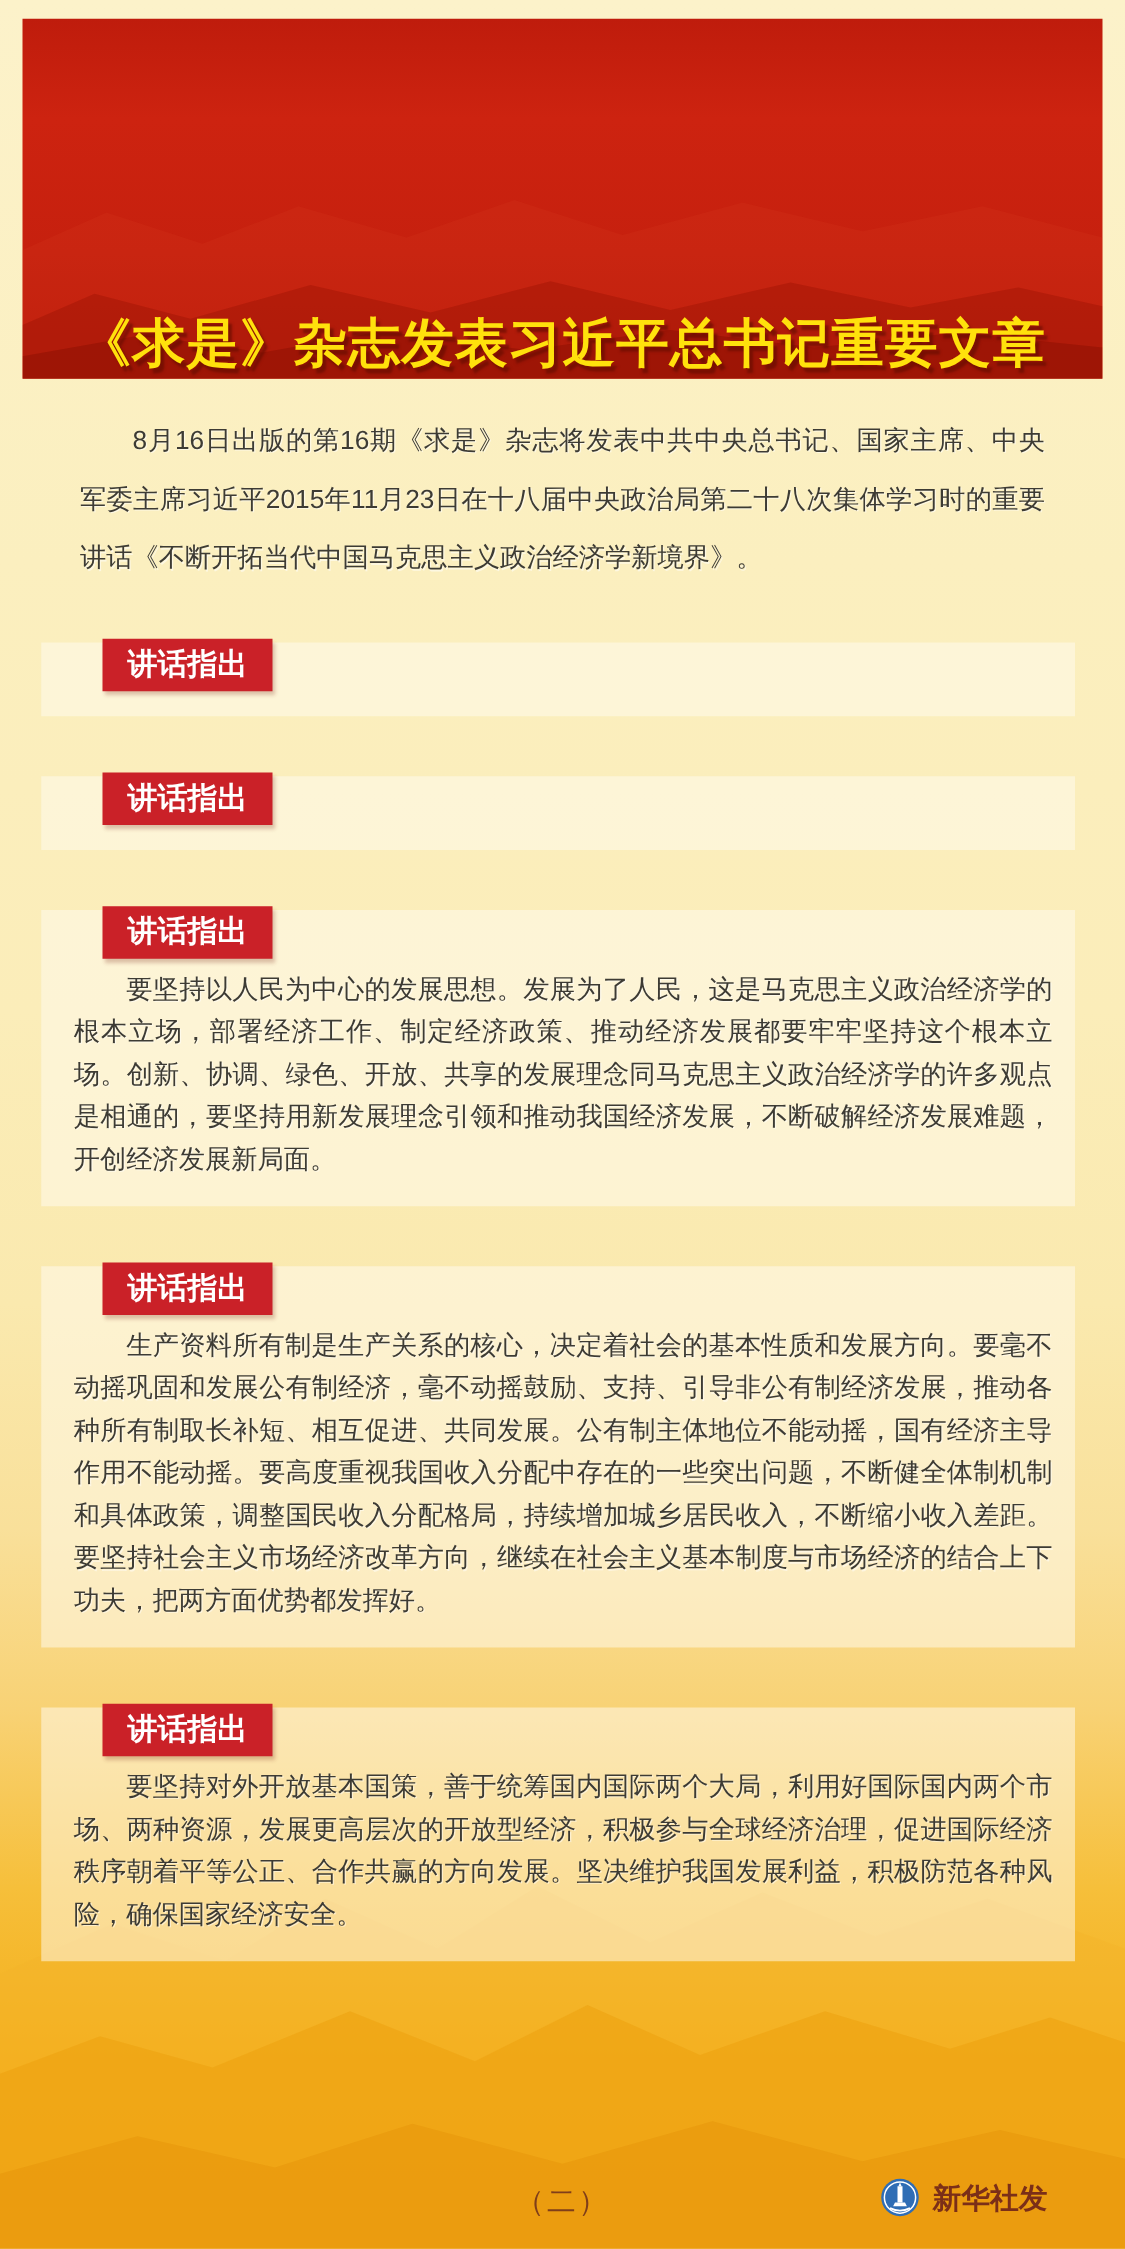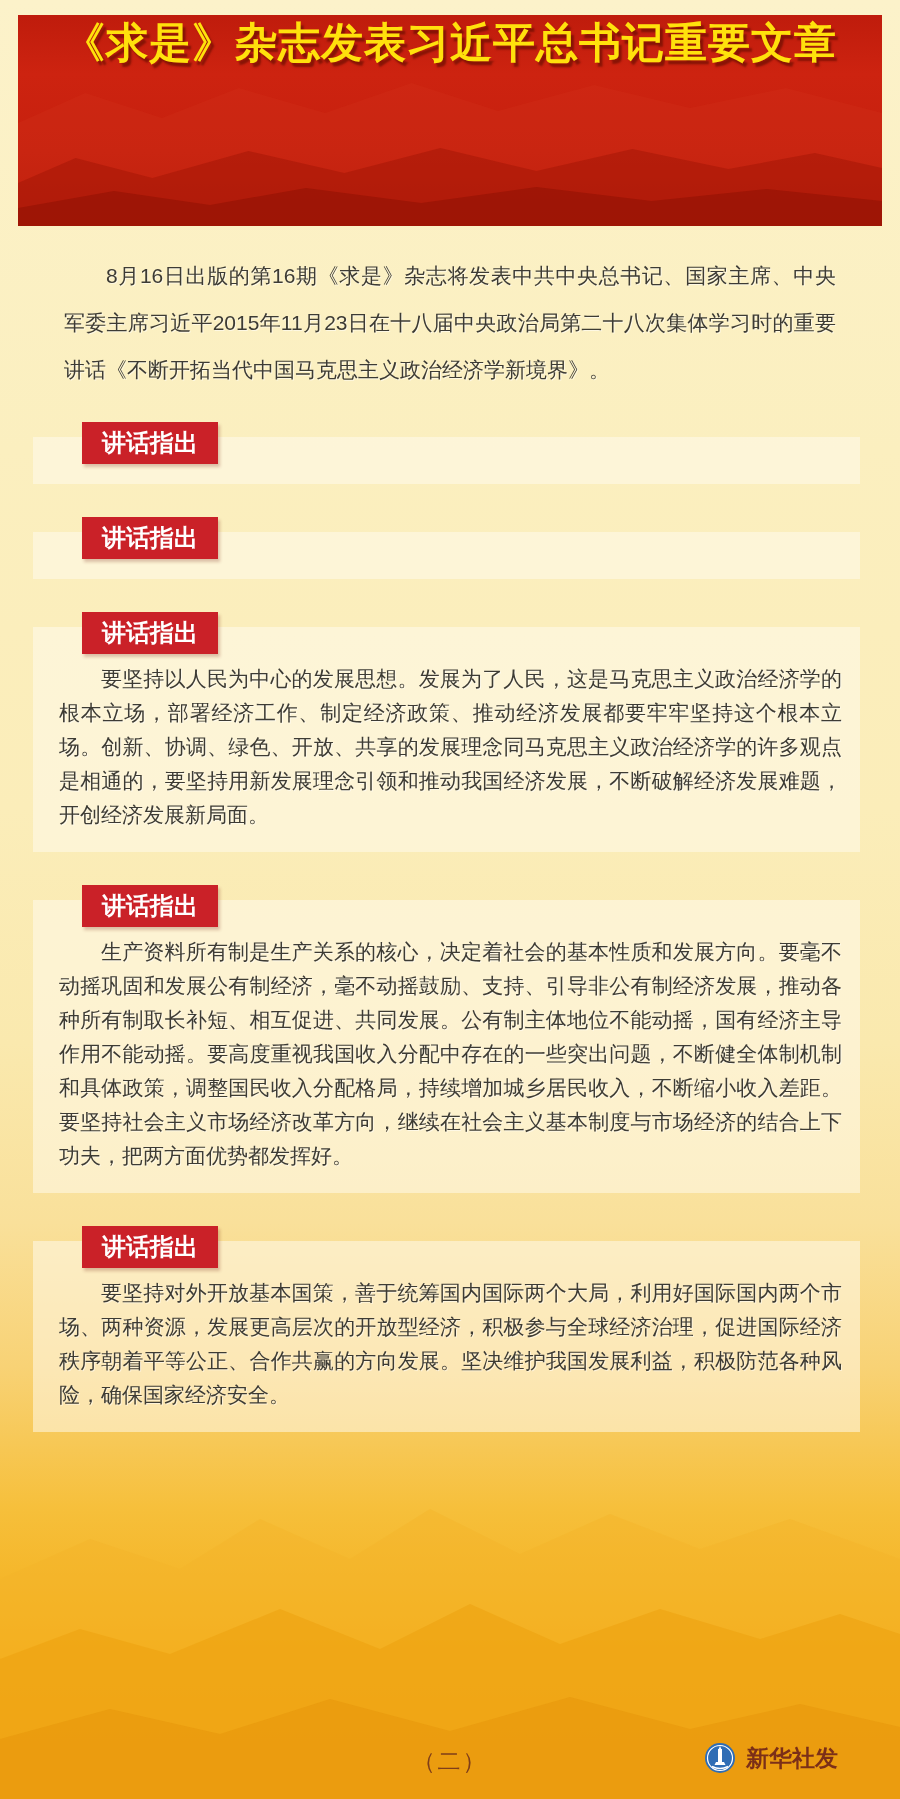--- a/index.html
+++ b/index.html
@@ -7,23 +7,23 @@
     width:900px;height:1799px;overflow:hidden;position:relative;
     font-family:"Liberation Sans","DejaVu Sans",sans-serif;
     background:linear-gradient(180deg,
       #fcf2ca 0%, #fbefbf 25%, #fbedb9 45%, #fae9ae 58%,
       #f9e09a 68%, #f8d275 76%, #f6bf3a 84%, #f4ad18 92%, #f2a30f 100%);
   }
   
   .bottom-mountains{position:absolute;left:0;bottom:0;width:900px;height:560px;pointer-events:none;}
   
   .banner{
-    position:relative;margin:15px 18px 0 18px;height:211px;overflow:hidden;
+    position:relative;margin:15px 18px 0 18px;height:288px;overflow:hidden;
     background:linear-gradient(180deg,#bf1c0c 0%,#cd2310 28%,#c6200e 65%,#ba1b0a 100%);
-    display:flex;flex-direction:column;justify-content:flex-start;align-items:center;gap:26px;
+    display:flex;flex-direction:column;justify-content:flex-end;align-items:center;gap:26px;
   }
   .banner svg{position:absolute;left:0;bottom:0;width:100%;}
   .title-line{
     position:relative;z-index:2;color:#ffe10c;font-weight:900;white-space:nowrap;
     text-shadow:3px 4px 2px rgba(100,12,0,0.65);
     letter-spacing:1px;
   }
   .title-line1{font-size:42px;}
   .title-line2{font-size:37px;}
   
@@ -31,21 +31,21 @@
     margin:26px 64px 0 64px;
     font-size:21px;line-height:47px;color:#3d3b34;
     text-align:justify;text-indent:2em;
     text-shadow:1px 1px 0 rgba(255,255,255,0.55);
   }
   
   .section{
     position:relative;
     margin:48px 40px 0 33px;
     background:rgba(255,252,240,0.52);
-    padding:0 18px 20px 26px;
+    padding:12px 18px 20px 26px;
   }
   .section.first{margin-top:44px;}
   .badge{
     display:inline-block;position:relative;margin-top:-23px;margin-left:23px;
     background:#ca2128;color:#ffffff;font-weight:bold;font-size:24px;
     line-height:42px;padding:0 20px;
     box-shadow:2px 3px 3px rgba(120,30,20,0.25);
   }
   .section p{
     margin:8px 0 0 0;font-size:21px;line-height:34px;color:#3d3b34;

